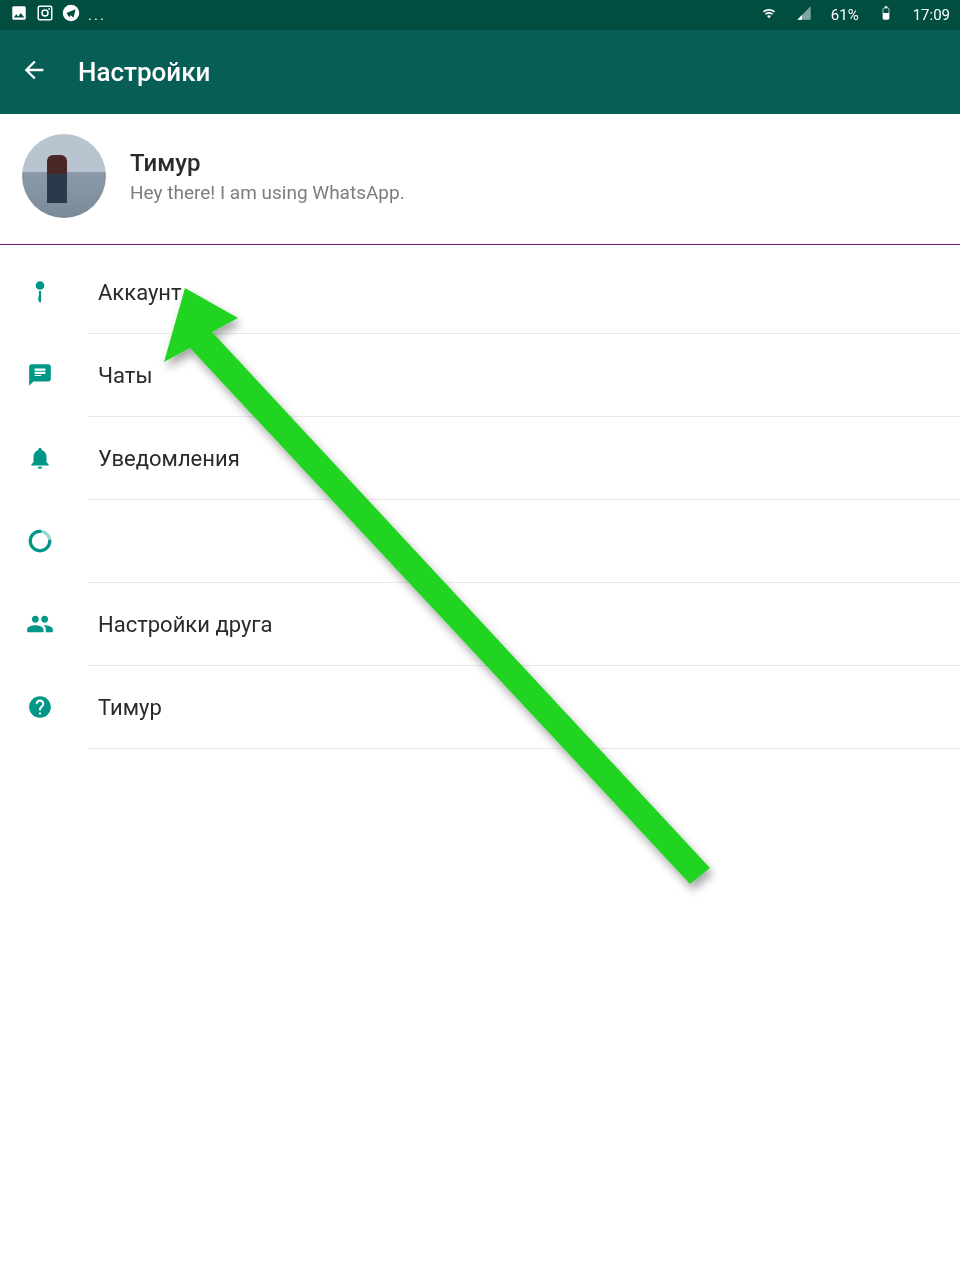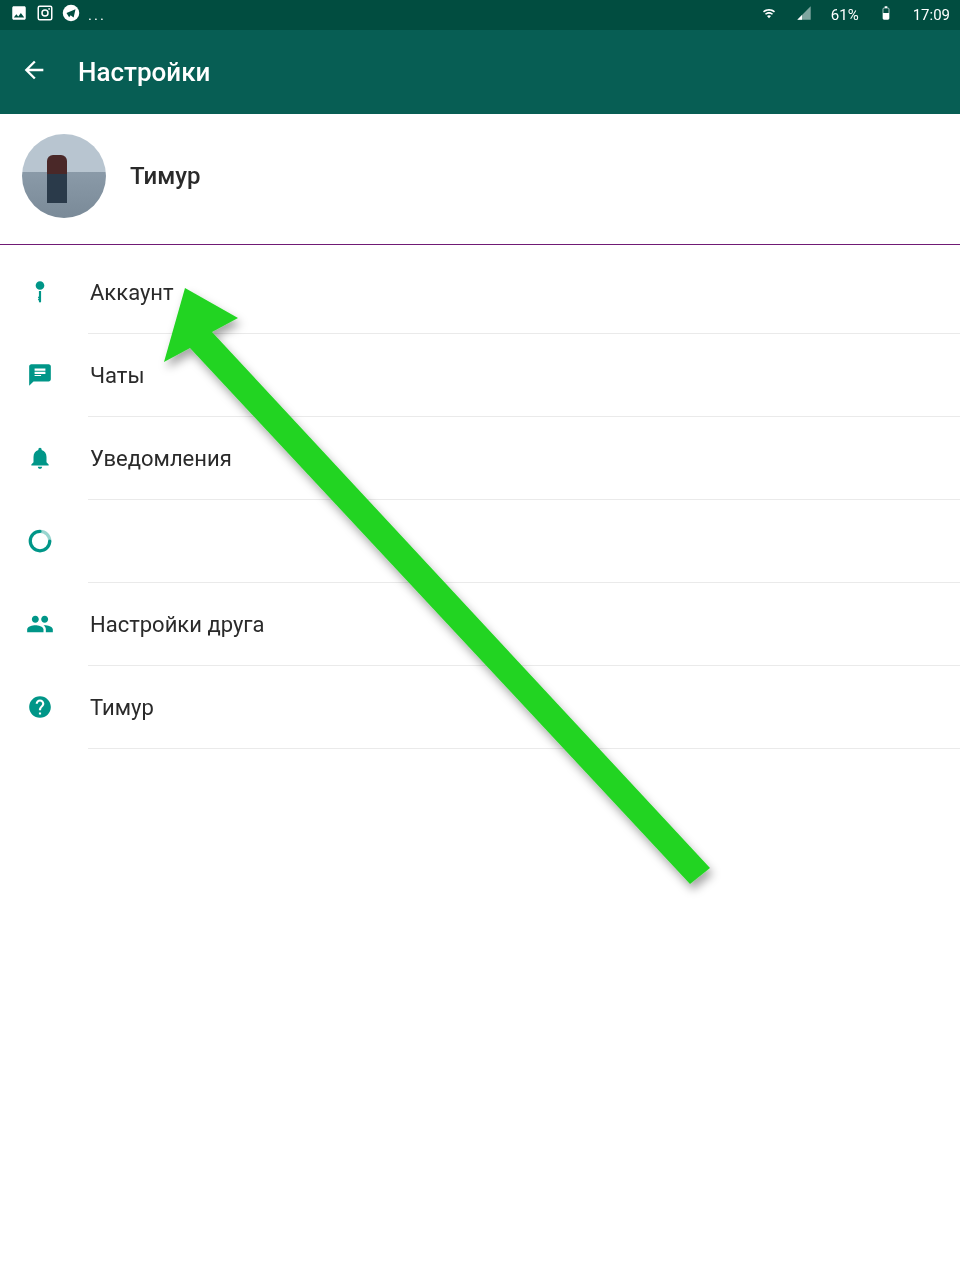--- a/index.html
+++ b/index.html
@@ -117,20 +117,21 @@
       align-items: center;
       justify-content: center;
     }
     .settings-item .icon-wrap svg {
       fill: #009688;
     }
     .settings-label {
       font-size: 22px;
       color: #2a2a2a;
       flex: 1;
+      margin-left: 8px;
     }
     .item-divider {
       height: 1px;
       background: #eaeaea;
       margin-left: 88px;
     }
     .annotation-arrow {
       position: absolute;
       left: 150px;
       top: 280px;
@@ -192,20 +193,21 @@
         <path d="M20 11H7.83l5.59-5.59L12 4l-8 8 8 8 1.41-1.41L7.83 13H20v-2z"></path>
       </svg>
   </span>
   <span class="app-title">Настройки</span>
 </div>
 
 <div class="profile-section">
   <div class="avatar"></div>
   <div class="profile-info">
     <span class="profile-name">Тимур</span>
+    <span class="profile-status">Hey there! I am using WhatsApp.</span>
   </div>
 </div>
 
 <div class="settings-list">
 
   <div class="settings-item">
     <span class="icon-wrap">
       <svg viewBox="0 0 24 24" width="26" height="26">
           <path d="M12 2C9.8 2 8 3.8 8 6s1.8 4 4 4 4-1.8 4-4-1.8-4-4-4zm-1 9v5l-1 1 1 1-1 1 1 1v1l1 1 1-1v-10h-2z"></path>
         </svg>

